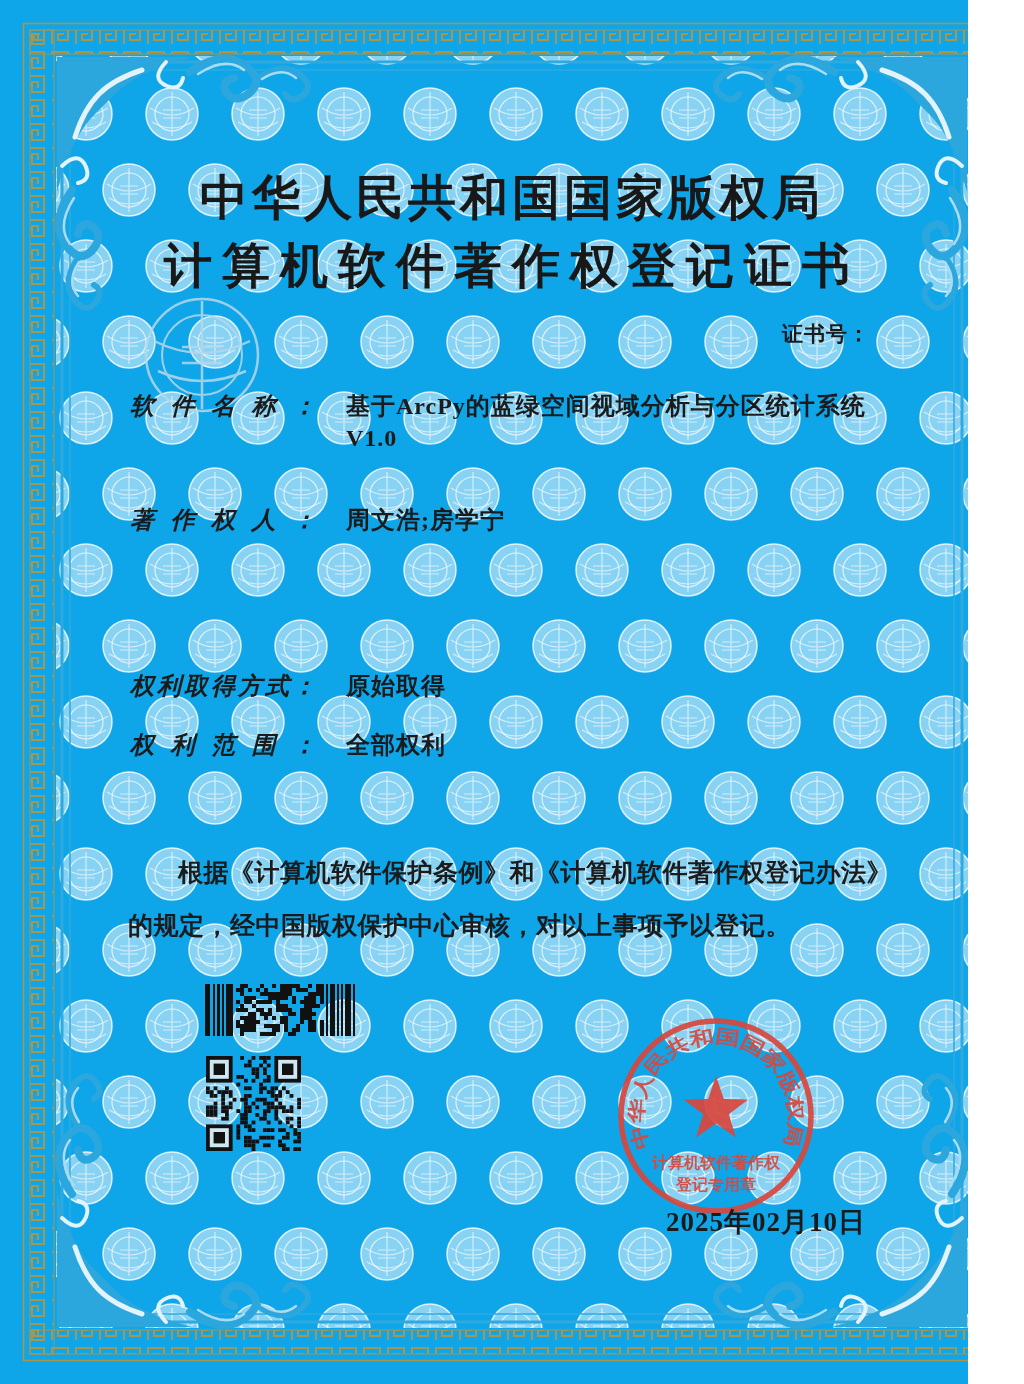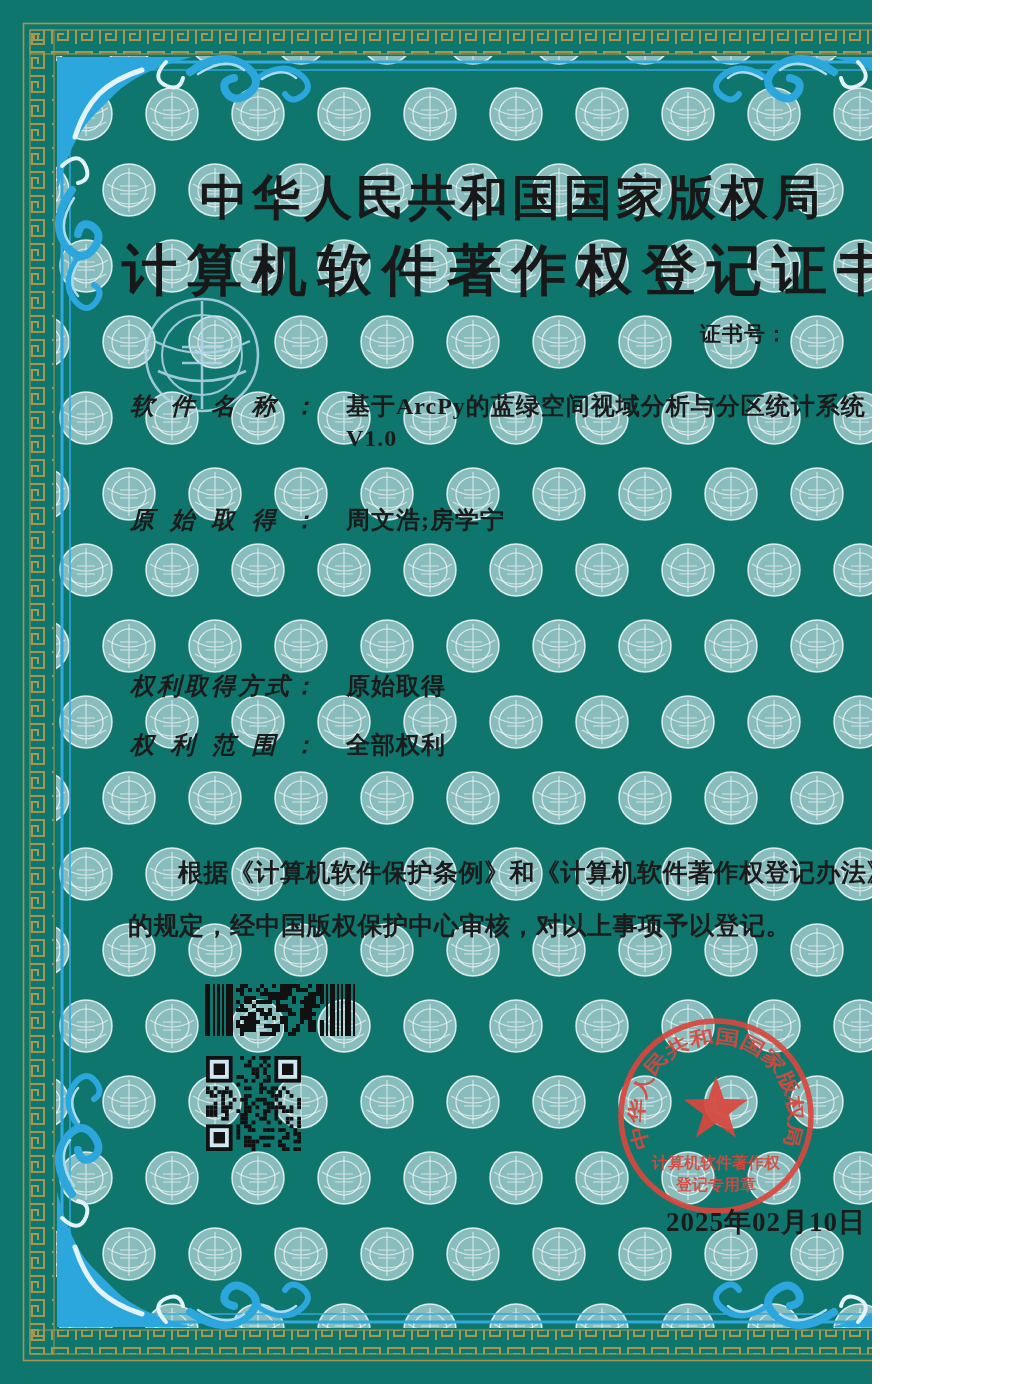--- a/index.html
+++ b/index.html
@@ -1,38 +1,37 @@
 <!DOCTYPE html>
 <html><head>
 <meta charset="utf-8">
 <style>
   html,body{margin:0;padding:0;}
   .page{
     position:relative;
-    width:848px;height:1384px;
-    background:#0f766e;
+    width:968px;height:1384px;
+    background:#0ea5e9;
     overflow:hidden;
     font-family:"Liberation Serif", serif;
     color:#1b1b1b;
-    padding-left:24px;
   }
   .bg-svg{position:absolute;left:0;top:0;width:1024px;height:1384px;}
   .abs{position:absolute;}
   .title1{
     left:0;top:166px;width:1024px;
     text-align:center;font-size:48px;font-weight:bold;
     letter-spacing:4px;color:#181818;
   }
   .title2{
     left:0;top:234px;width:1024px;
-    text-align:center;font-size:55px;font-weight:bold;
+    text-align:center;font-size:48px;font-weight:bold;
     letter-spacing:10px;color:#181818;
   }
   .certno{
-    top:320px;right:84px;
+    top:320px;right:98px;
     display:flex;gap:28px;
     font-size:21px;font-weight:bold;letter-spacing:1px;
   }
   .row{left:130px;width:790px;font-size:24px;font-weight:bold;line-height:32px;}
   .lbl{display:inline-block;width:186px;vertical-align:top;
        text-align:justify;text-align-last:justify;font-style:italic;}
   .val{display:inline-block;margin-left:24px;vertical-align:top;letter-spacing:1px;}
   .para{
     left:128px;top:846px;width:782px;
     font-size:25px;font-weight:bold;line-height:53px;
@@ -120,21 +119,21 @@
 
   <div class="abs row" style="top:390px">
     <span class="lbl">软件名称：</span>
     <span class="val">
       <span>基于ArcPy的蓝绿空间视域分析与分区统计系统</span><br>
       <span>V1.0</span>
     </span>
   </div>
 
   <div class="abs row" style="top:504px">
-    <span class="lbl">原始取得：</span>
+    <span class="lbl">著作权人：</span>
     <span class="val">周文浩;房学宁</span>
   </div>
 
   <div class="abs row" style="top:670px">
     <span class="lbl">权利取得方式：</span>
     <span class="val">原始取得</span>
   </div>
 
   <div class="abs row" style="top:729px">
     <span class="lbl">权利范围：</span>

